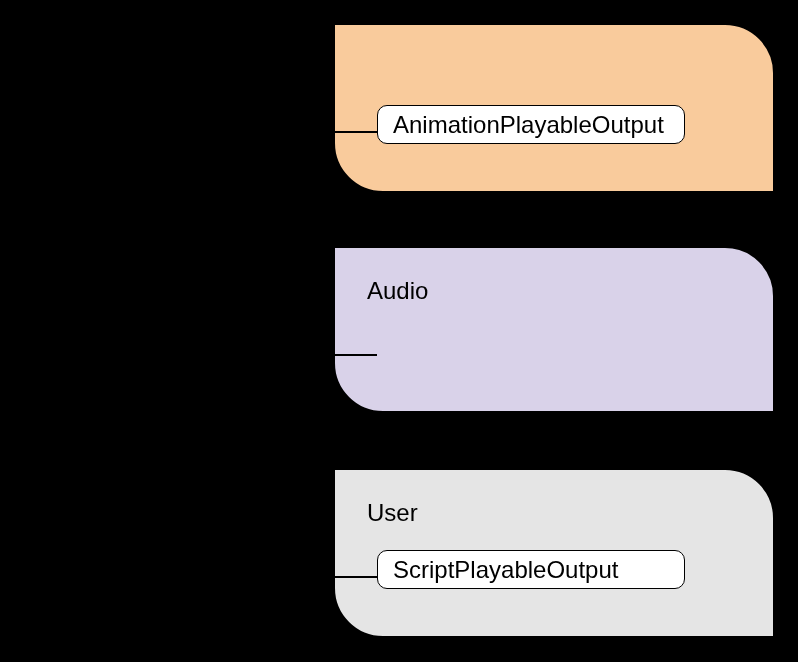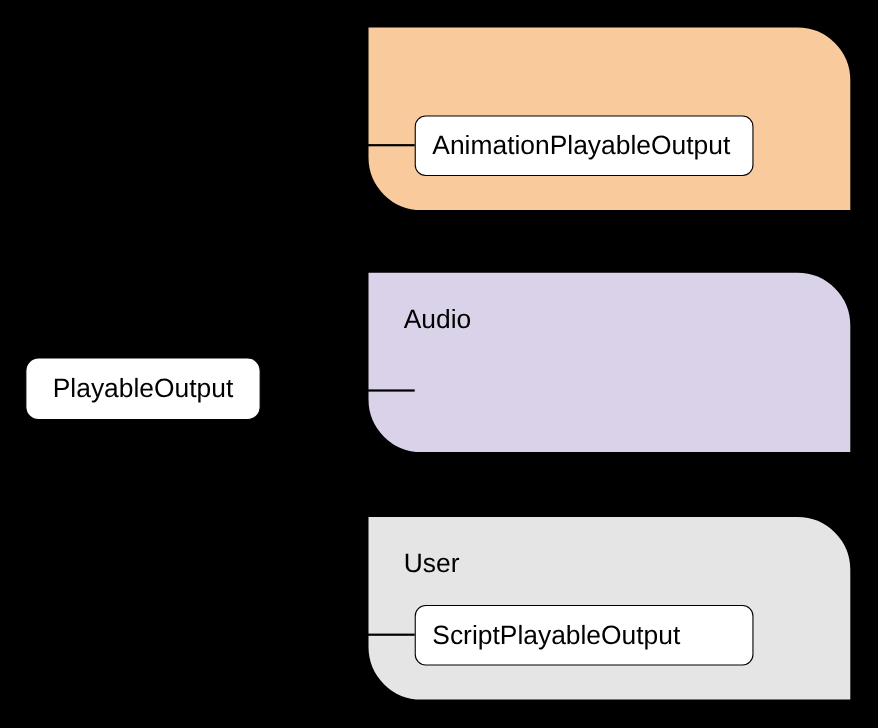--- a/index.html
+++ b/index.html
@@ -65,38 +65,37 @@
     height: 2px;
     background: #000000;
   }
 
   
   .child-node {
     position: absolute;
     left: 42px;
     top: 80px;
     width: 308px;
-    height: 55px;
+    height: 39px;
     background: #ffffff;
     border: 1.5px solid #000000;
     border-radius: 10px;
     display: flex;
     align-items: center;
     justify-content: flex-start;
     padding-left: 15px;
     font-size: 24px;
     white-space: nowrap;
   }
 </style>
 </head>
 <body>
 
 <div id="canvas">
 
-  <div class="root-node">PlayableOutput</div>
 
   <div class="group group-animation" style="background-color: rgb(249, 203, 156);">
     <div class="connector"></div>
     <div class="child-node">AnimationPlayableOutput</div>
   </div>
 
   <div class="group group-audio" style="background-color: rgb(217, 210, 233);">
     <div class="group-label">Audio</div>
     <div class="connector"></div>
   </div>

